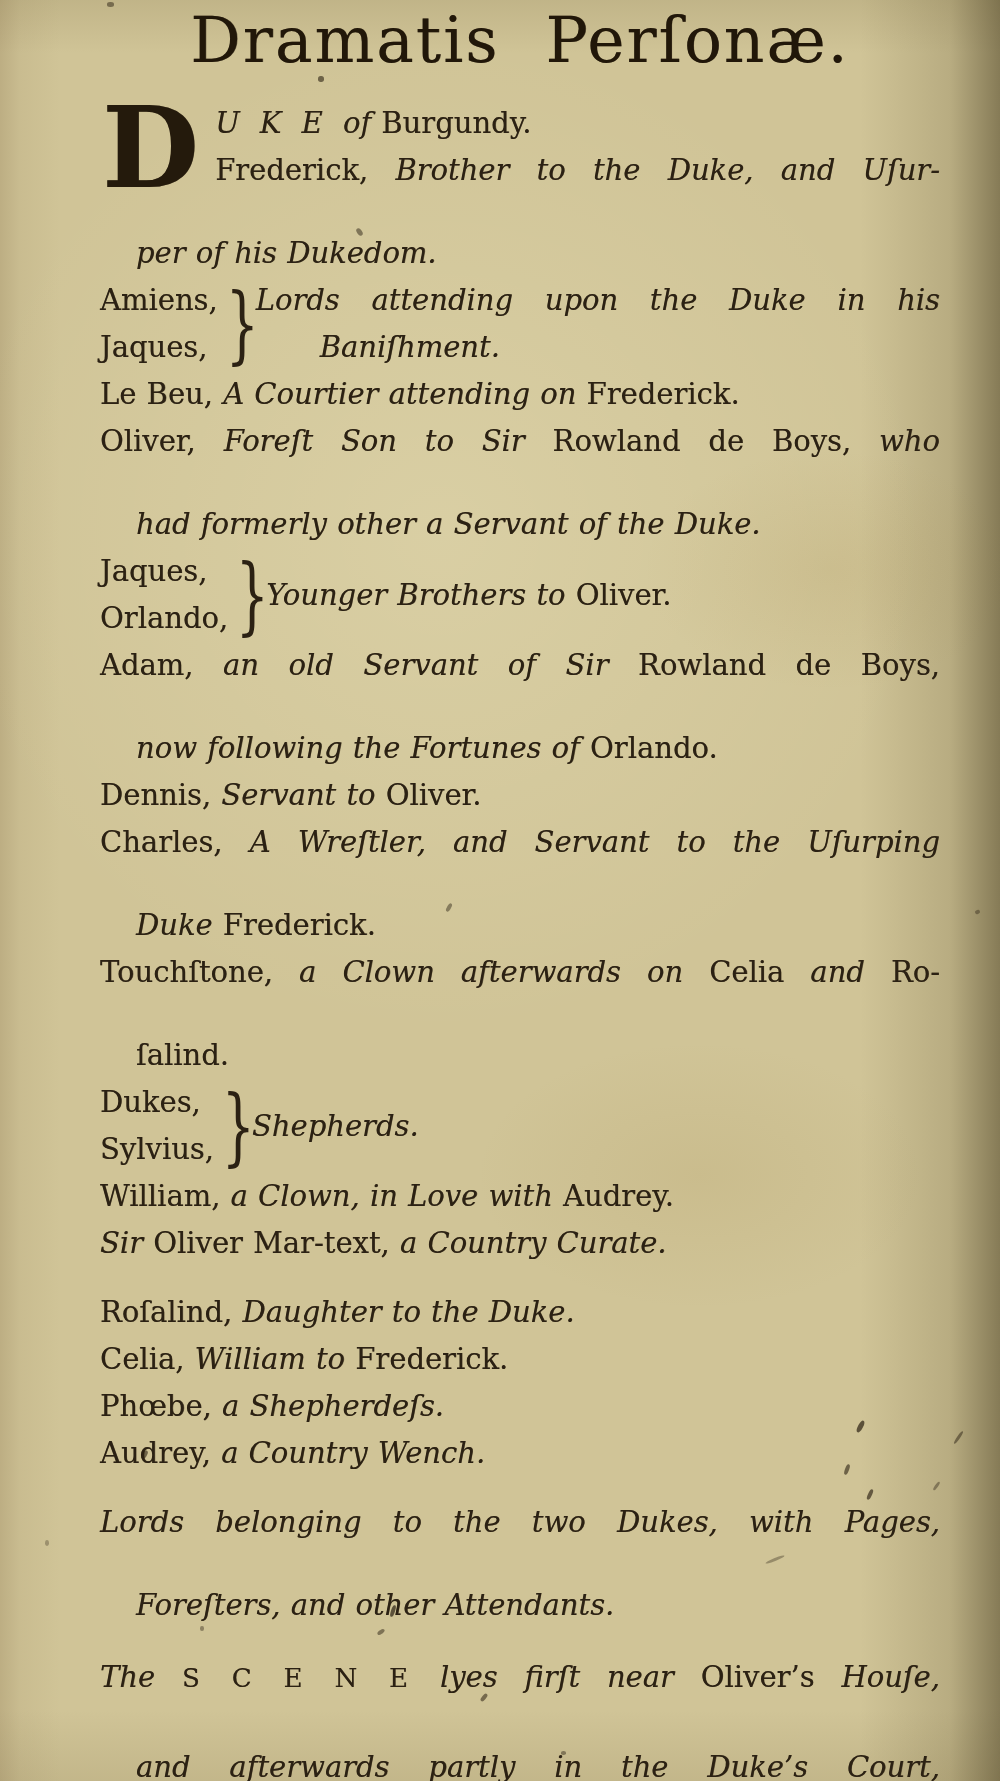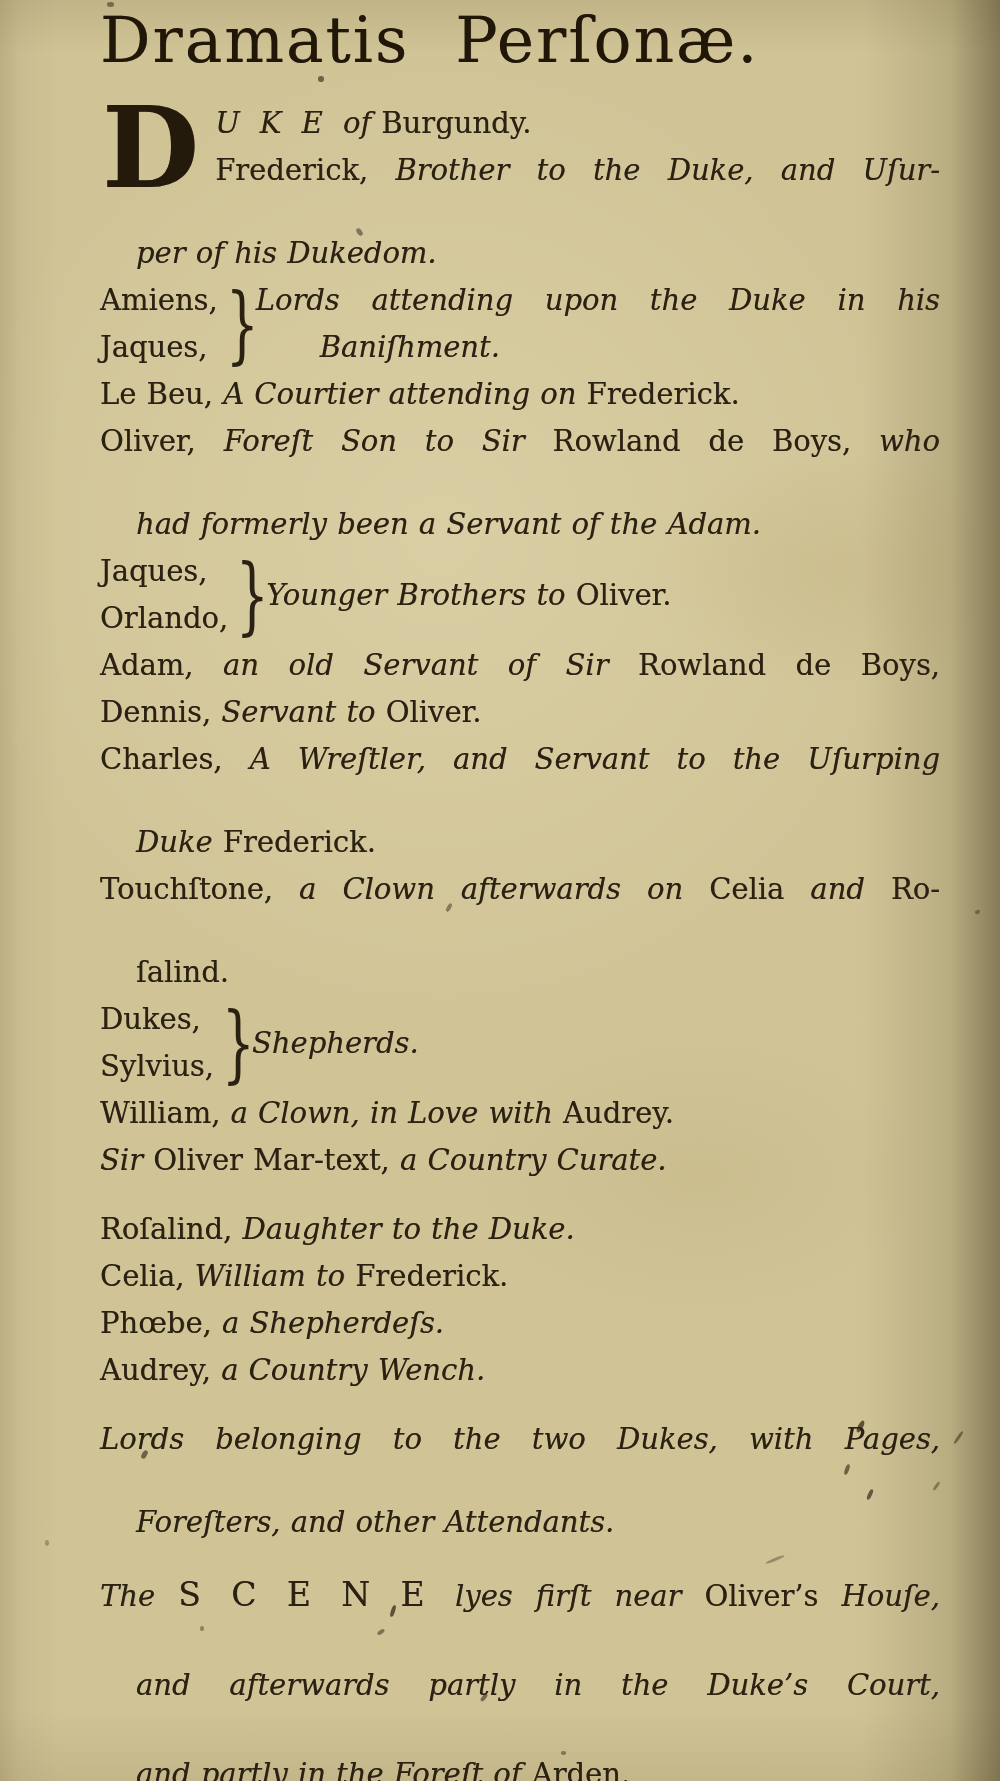--- a/index.html
+++ b/index.html
@@ -23,36 +23,37 @@
     position:relative;
     padding:6px 60px 0 100px; 
     text-shadow:0.3px 0.4px 0.6px rgba(43,31,14,0.55);
     word-spacing:0.06em;
   }
   .title{
     font-size:63px;
     font-weight:normal;
     letter-spacing:2px;
     word-spacing:0.38em;
+    text-align:center;
     margin:0 0 0 0;
     line-height:70px;
     color:#211709;
   }
   #cast-list{margin-top:24px;font-size:29px;}
   .entry{position:relative;}
   .gap-s{margin-top:0;}
   .gap-l{margin-top:22px;}
   .line{line-height:47px;min-height:47px;}
   .just{text-align:justify;text-align-last:justify;}
   .ind1{padding-left:36px;margin-top:36px;}
   .ind2{padding-left:64px;}
   .ro{font-style:normal;}
   .it{font-style:italic;}
   .iu{font-style:italic;letter-spacing:5px;}
-  .sc{letter-spacing:3px;font-size:33px;}
+  .sc{letter-spacing:3px;font-size:26px;}
   .scene .line{line-height:53px;min-height:53px;}
   .dcap{
     float:left;
     font-size:112px;
     line-height:86px;
     height:90px;
     margin:5px 16px 0 2px;
     font-weight:bold;
     color:#241a0c;
   }
@@ -95,34 +96,35 @@
           <div class="bg-desc">
             <div class="line just"><span class="it">Lords attending upon the Duke in his</span></div>
             <div class="line ind2"><span class="it">Baniſhment.</span></div>
           </div>
         </div>
         <div class="entry">
           <div class="line"><span class="ro">Le Beu, </span><span class="it">A Courtier attending on </span><span class="ro">Frederick.</span></div>
         </div>
         <div class="entry">
           <div class="line just"><span class="ro">Oliver, </span><span class="it">Foreſt Son to Sir </span><span class="ro">Rowland de Boys, </span><span class="it">who</span></div>
-          <div class="line ind1"><span class="it">had formerly been a Servant of the Adam.</span></div>
+          <div class="line ind1"><span class="it">had formerly other a Servant of the Duke.</span></div>
         </div>
         <div class="entry brace-group">
           <div class="bg-names">
             <div class="line ro">Jaques,</div>
             <div class="line ro">Orlando,</div>
           </div>
           <div class="bg-brace">}</div>
           <div class="bg-desc center">
             <div class="line"><span class="it">Younger Brothers to </span><span class="ro">Oliver.</span></div>
           </div>
         </div>
         <div class="entry">
           <div class="line just"><span class="ro">Adam, </span><span class="it">an old Servant of Sir </span><span class="ro">Rowland de Boys,</span></div>
+          <div class="line ind1"><span class="it">now following the Fortunes of </span><span class="ro">Orlando.</span></div>
         </div>
         <div class="entry gap-s">
           <div class="line"><span class="ro">Dennis, </span><span class="it">Servant to </span><span class="ro">Oliver.</span></div>
         </div>
         <div class="entry">
           <div class="line just"><span class="ro">Charles, </span><span class="it">A Wreſtler, and Servant to the Uſurping</span></div>
           <div class="line ind1"><span class="it">Duke </span><span class="ro">Frederick.</span></div>
         </div>
         <div class="entry">
           <div class="line just"><span class="ro">Touchſtone, </span><span class="it">a Clown afterwards on </span><span class="ro">Celia </span><span class="it">and </span><span class="ro">Ro-</span></div>

